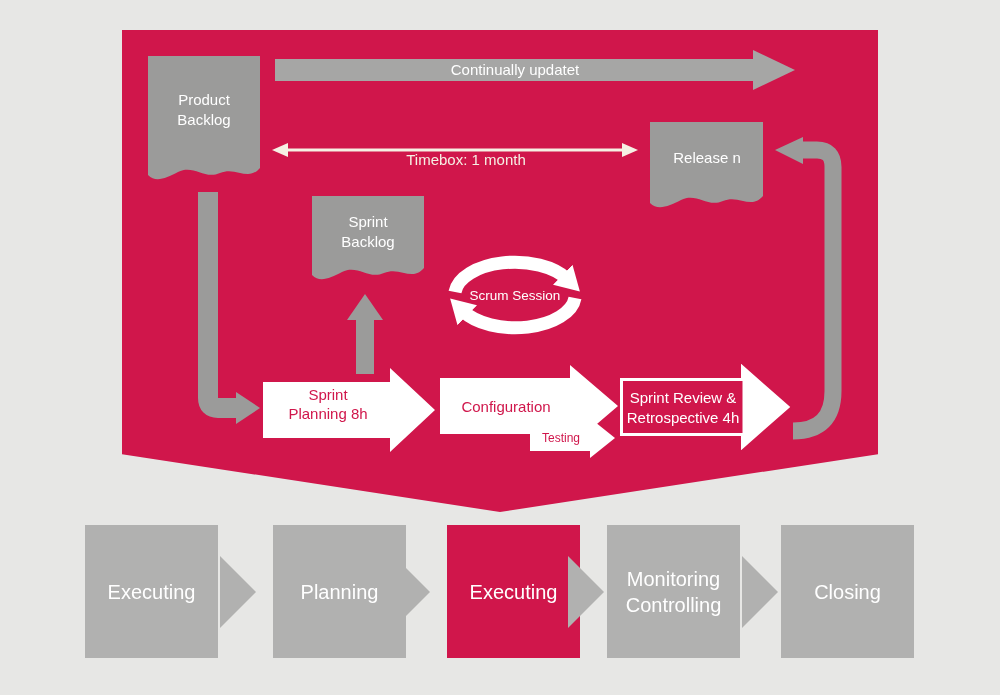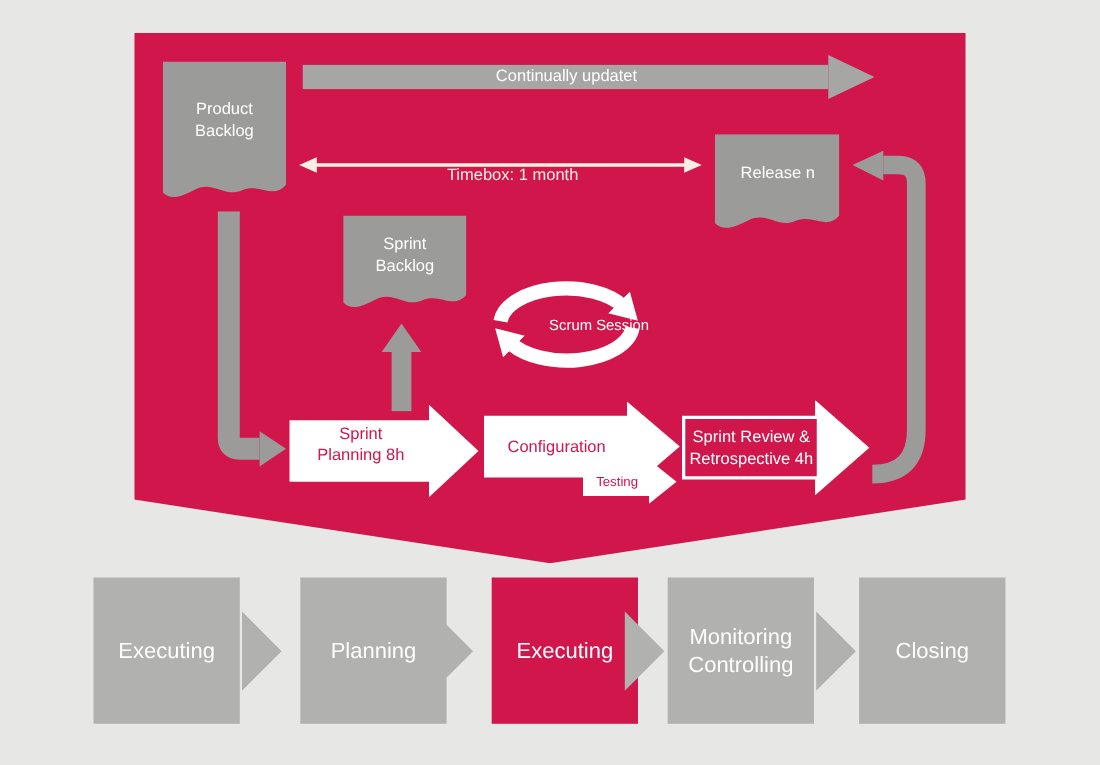--- a/index.html
+++ b/index.html
@@ -28,21 +28,21 @@
     color: var(--cream, #f6f0e4); font-size: 15px; text-align: center;
   }
   .white-label {
     color: #fff; font-size: 15px; text-align: center; white-space: pre-line;
   }
   .red-label {
     color: var(--crimson, #d0164b); font-size: 15px; line-height: 1.25;
     text-align: center; white-space: pre-line;
   }
   .scrum-label {
-    color: #fff; font-size: 13.5px; text-align: right;
+    color: #fff; font-size: 13.5px; text-align: center;
   }
 
   .phase-box {
     position: absolute; top: 525px; width: 133px; height: 133px;
     background: var(--phase-gray, #b1b1b0);
     color: #fff; font-size: 20px; line-height: 1.3;
     display: flex; align-items: center; justify-content: center;
     text-align: center; white-space: pre-line;
   }
   .phase-box.active { background: var(--crimson, #d0164b); }

